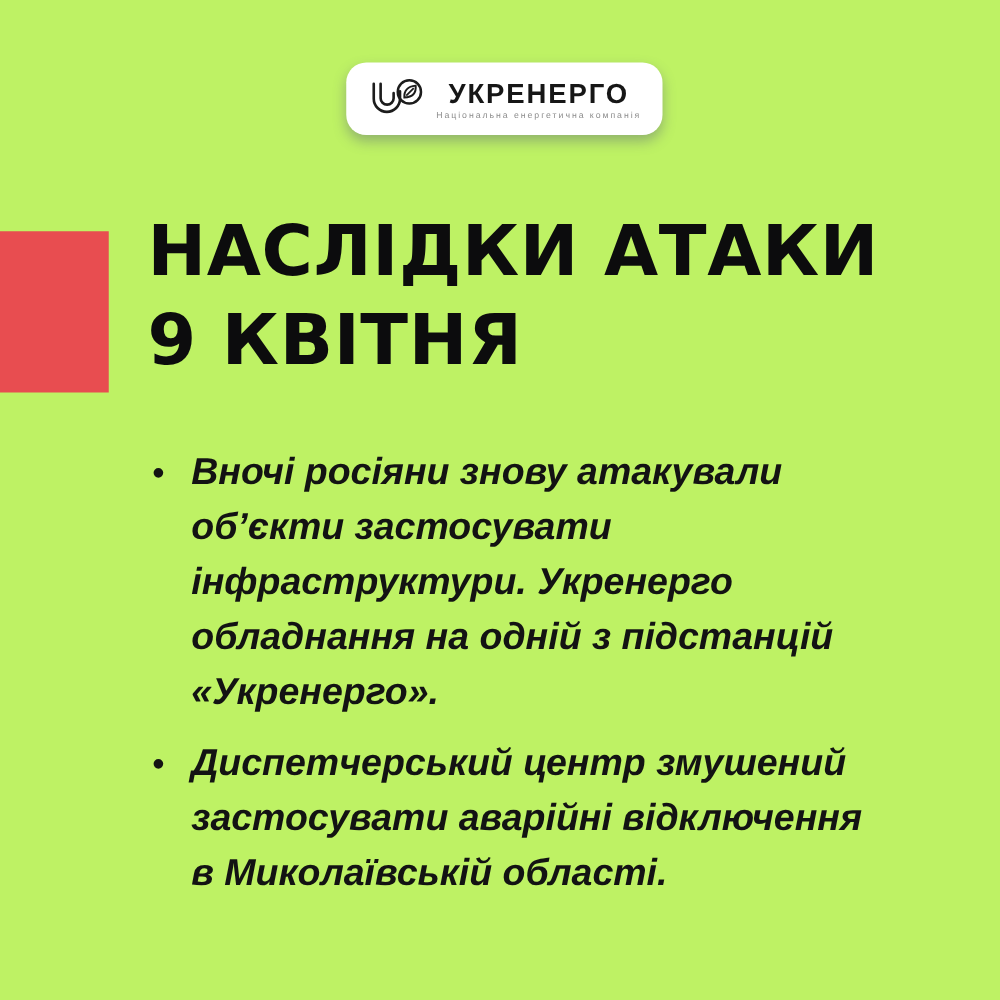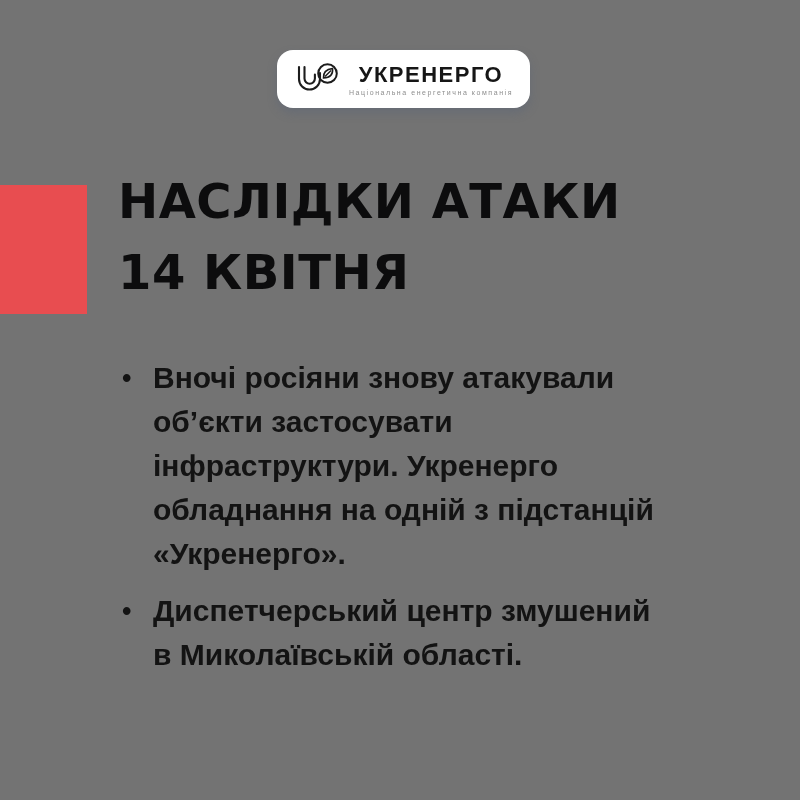--- a/index.html
+++ b/index.html
@@ -1,17 +1,17 @@
 <!DOCTYPE html>
 <html><head>
 <meta charset="utf-8">
 <style>
   html,body{margin:0;padding:0;background:#d4d9e1;}
   .canvas{
-    position:relative;width:800px;height:800px;background:#737373;
+    position:relative;width:800px;height:800px;background:#bef264;
     overflow:hidden;font-family:"Liberation Sans",sans-serif;
   }
   
   .badge{
     position:absolute;left:277px;top:50px;width:253px;height:58px;
     background:#ffffff;border-radius:16px;
     box-shadow:0 5px 10px rgba(88,99,120,0.45);
     display:flex;align-items:center;justify-content:center;gap:9px;
   }
   .logo-mark{display:flex;align-items:center;}
@@ -27,37 +27,37 @@
   }
   
   .red-block{
     position:absolute;left:0;top:185px;width:87px;height:129px;
     background:#e84d50;
   }
   
   .headline{
     position:absolute;left:118px;top:166px;margin:0;
     font-family:"DejaVu Sans","Liberation Sans",sans-serif;
-    font-size:48px;line-height:71px;font-weight:bold;
+    font-size:56px;line-height:71px;font-weight:bold;
     color:#0c0c0d;letter-spacing:0.5px;
   }
   .headline span{display:block;white-space:nowrap;}
   
   .bullets{
     position:absolute;left:120px;top:356px;width:570px;
     margin:0;padding:0;list-style:none;
     font-size:30px;line-height:44px;font-weight:bold;color:#131313;
   }
   .bullet-item{position:relative;padding-left:33px;}
   .bullet-item + .bullet-item{margin-top:13px;}
   .bullet-item::before{
     content:"\2022";position:absolute;left:2px;top:0;
     font-size:27px;color:#131313;
   }
-  .bullet-line{white-space:nowrap;}
+  .bullet-line{white-space:nowrap;font-style:italic;}
 </style>
 </head>
 <body>
 
 <div class="canvas">
 
   <div class="badge">
     <span class="logo-mark">
       <svg width="46" height="38" viewBox="0 0 46 38" fill="none" xmlns="http://www.w3.org/2000/svg">
         <path d="M5 7 v12 a10.5 10.5 0 0 0 21 0 v-6" stroke="#1c1c1c" stroke-width="2.1" fill="none" stroke-linecap="round"></path>
@@ -70,30 +70,31 @@
     <span class="logo-text">
       <span class="brand">УКРЕНЕРГО</span>
       <span class="tagline">Національна енергетична компанія</span>
     </span>
   </div>
 
   <div class="red-block"></div>
 
   <h1 class="headline">
     <span>НАСЛІДКИ АТАКИ</span>
-    <span>14 КВІТНЯ</span>
+    <span>9 КВІТНЯ</span>
   </h1>
 
   <ul class="bullets">
       <li class="bullet-item">
         <div class="bullet-line">Вночі росіяни знову атакували</div>
         <div class="bullet-line">об’єкти застосувати</div>
         <div class="bullet-line">інфраструктури. Укренерго</div>
         <div class="bullet-line">обладнання на одній з підстанцій</div>
         <div class="bullet-line">«Укренерго».</div>
       </li>
       <li class="bullet-item">
         <div class="bullet-line">Диспетчерський центр змушений</div>
+        <div class="bullet-line">застосувати аварійні відключення</div>
         <div class="bullet-line">в Миколаївській області.</div>
       </li>
     </ul>
 
 </div>
 
 </body></html>

